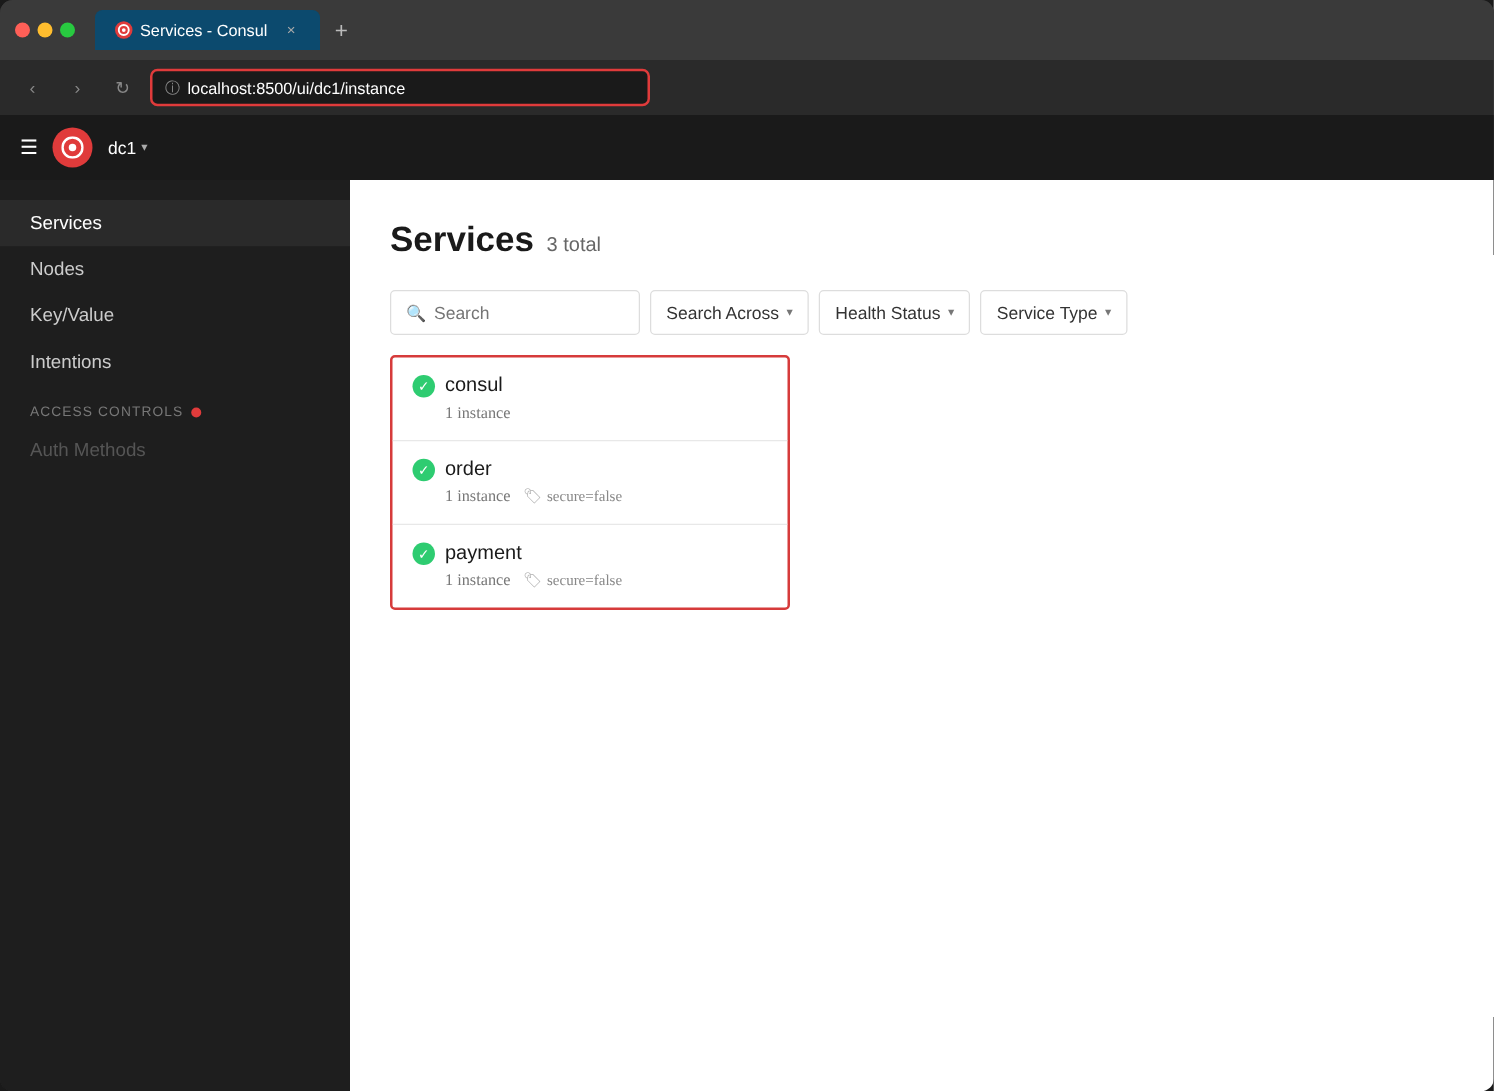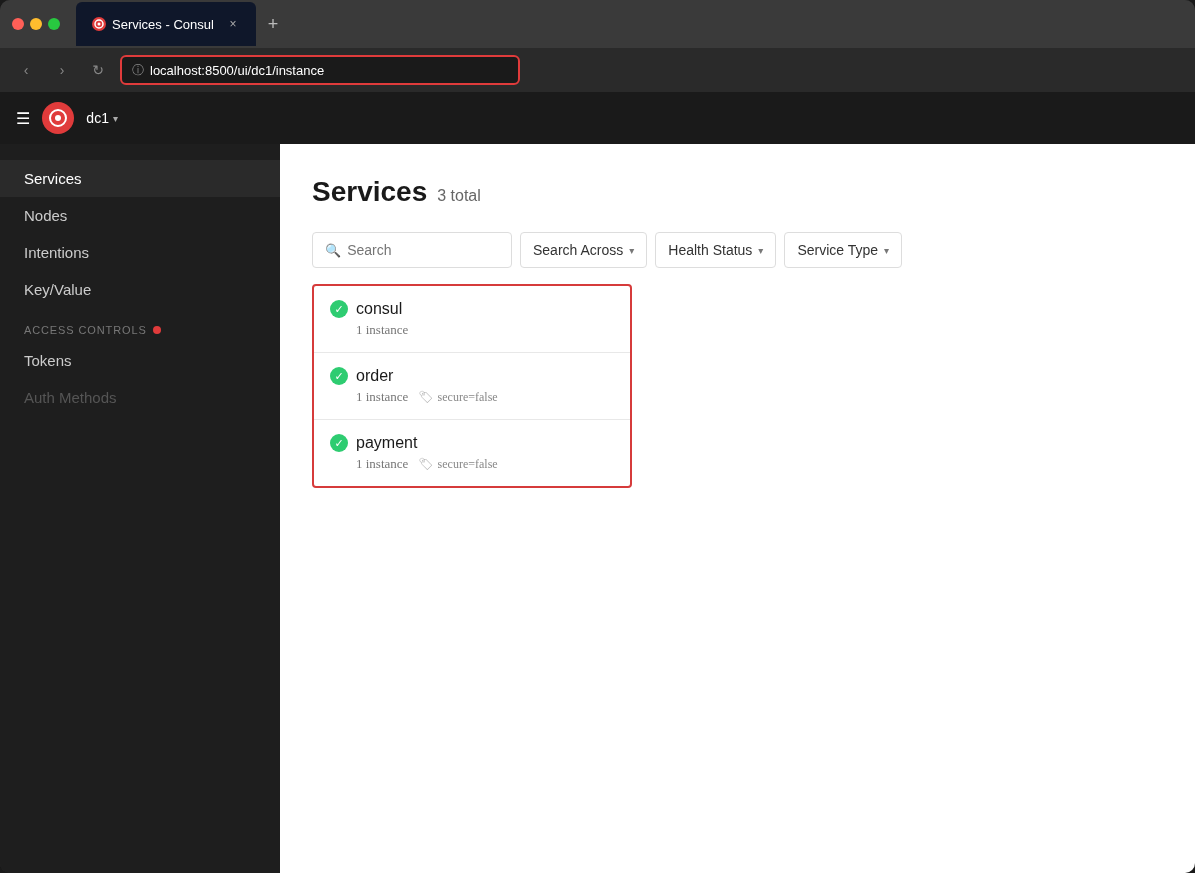--- a/index.html
+++ b/index.html
@@ -25,29 +25,29 @@
 
     .tab-bar {
       display: flex;
       align-items: center;
       margin-left: 8px;
       flex: 1;
       gap: 4px;
     }
 
     .browser-tab {
-      background: #0f172a;
+      background: #0c4a6e;
       border-radius: 6px 6px 0 0;
       padding: 6px 16px;
       display: flex;
       align-items: center;
       gap: 6px;
       font-size: 13px;
       color: #fff;
-      height: 44px;
+      height: 32px;
       min-width: 180px;
     }
 
     .tab-favicon {
       width: 14px;
       height: 14px;
       background: #e03b3b;
       border-radius: 50%;
       display: flex; align-items: center; justify-content: center;
     }
@@ -376,34 +376,31 @@
   <div class="main-wrapper">
 
     <div class="sidebar">
       <div class="sidebar-item active">
         <span>Services</span>
       </div>
       <div class="sidebar-item">
         <span>Nodes</span>
       </div>
       <div class="sidebar-item">
+        <span>Key/Value</span>
+      </div>
+      <div class="sidebar-item">
         <span>Intentions</span>
-      </div>
-      <div class="sidebar-item">
-        <span>Key/Value</span>
       </div>
 
       <div class="sidebar-section-label">
         <span>ACCESS CONTROLS</span>
         <span class="access-dot"></span>
       </div>
 
-      <div class="sidebar-item">
-        <span>Tokens</span>
-      </div>
       <div class="sidebar-item disabled">
         <span>Auth Methods</span>
       </div>
     </div>
 
     <div class="content-area">
       <div class="page-header">
         <h1 class="page-title">Services</h1>
         <span class="page-count">3 total</span>
       </div>

